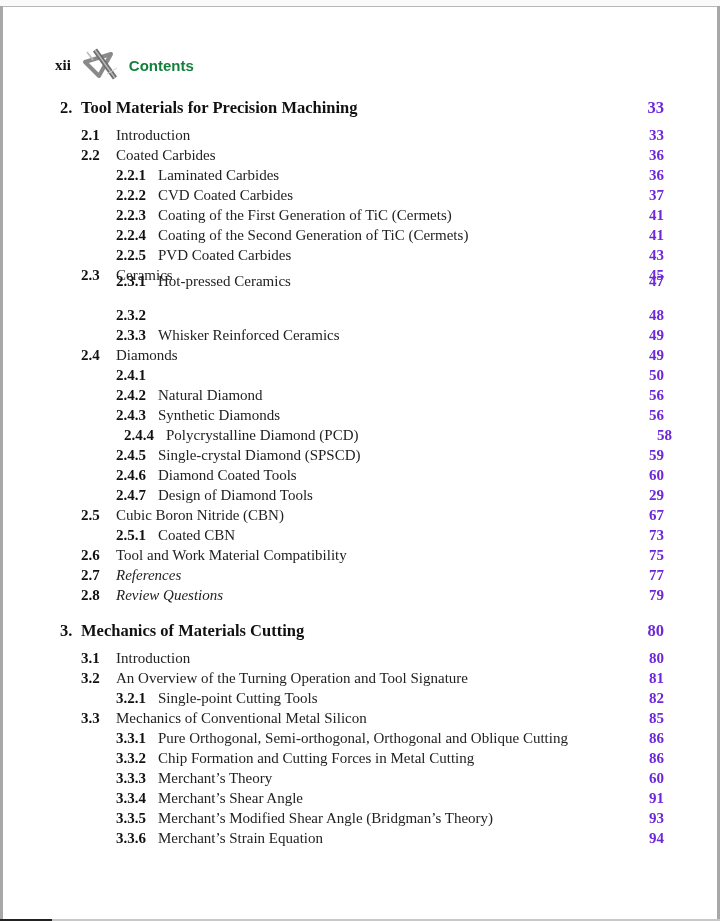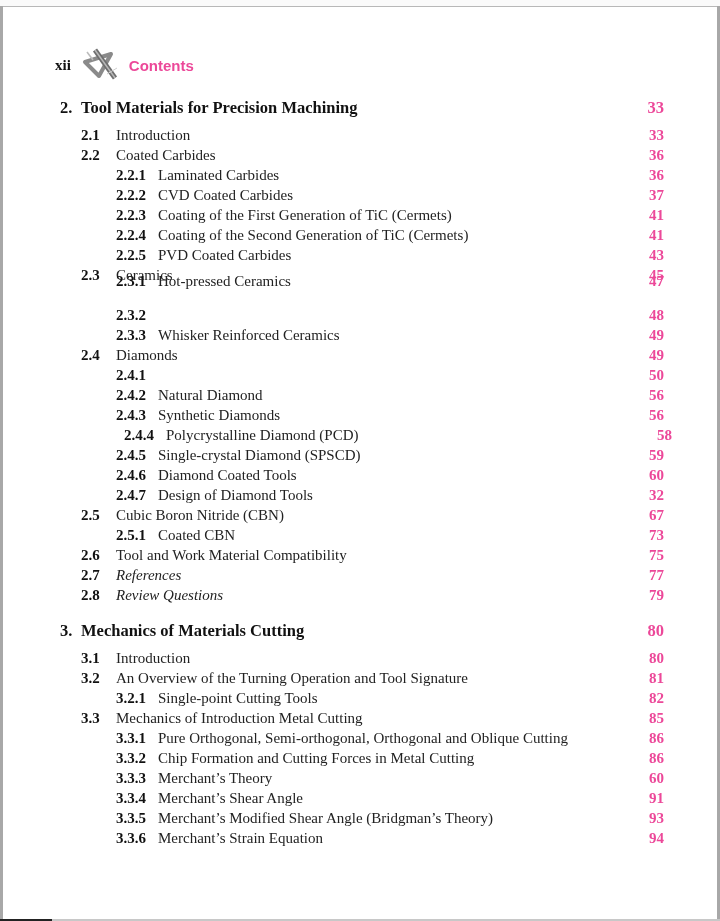--- a/index.html
+++ b/index.html
@@ -11,27 +11,27 @@
     }
     .frame-top { position: absolute; left: 0; top: 0; width: 720px; height: 6px; background: #fafafa; border-bottom: 1px solid #b8b8b8; }
     .frame-left { position: absolute; left: 0; top: 6px; width: 3px; height: 915px; background: #a8a8a8; }
     .frame-right { position: absolute; right: 0; top: 6px; width: 3px; height: 915px; background: #a8a8a8; }
     .frame-bottom { position: absolute; left: 0; bottom: 0; width: 720px; height: 2px; background: #c8c8c8; }
     .frame-bottom-dark { position: absolute; left: 0; bottom: 0; width: 52px; height: 2px; background: #222; }
 
     .header { position: absolute; left: 55px; top: 48px; height: 34px; display: flex; align-items: center; }
     .page-num { font-family: "Liberation Serif", serif; font-weight: bold; font-size: 15px; color: #111; }
     .logo { width: 40px; height: 34px; margin-left: 10px; margin-right: 8px; }
-    .header-title { font-family: "Liberation Sans", sans-serif; font-weight: bold; font-size: 15px; color: #ec4899; }
+    .header-title { font-family: "Liberation Sans", sans-serif; font-weight: bold; font-size: 15px; color: #15803d; }
 
     .toc { position: absolute; left: 0; top: 0; width: 720px; }
     .row { position: absolute; left: 0; width: 720px; height: 20px; font-family: "Liberation Serif", serif; font-size: 15px; line-height: 20px; color: #222; white-space: nowrap; }
     .row .num { font-weight: bold; color: #111; position: absolute; }
     .row .title { position: absolute; }
-    .row .page { position: absolute; right: 56px; font-weight: bold; color: #ec4899; text-align: right; }
+    .row .page { position: absolute; right: 56px; font-weight: bold; color: #6d28d9; text-align: right; }
     .row.ch { font-size: 16.5px; }
     .row.ch .num { left: 60px; }
     .row.ch .title { left: 81px; font-weight: bold; color: #111; }
     .row.l1 .num { left: 81px; }
     .row.l1 .title { left: 116px; }
     .row.l2 .num { left: 116px; }
     .row.l2 .title { left: 158px; }
     .row.l1.italic .title { font-style: italic; }
   </style>
 </head>
@@ -147,21 +147,21 @@
       <span class="page">59</span>
     </div>
     <div class="row l2" style="top: 465px;">
       <span class="num">2.4.6</span>
       <span class="title">Diamond Coated Tools</span>
       <span class="page">60</span>
     </div>
     <div class="row l2" style="top: 485px;">
       <span class="num">2.4.7</span>
       <span class="title">Design of Diamond Tools</span>
-      <span class="page">32</span>
+      <span class="page">29</span>
     </div>
     <div class="row l1" style="top: 505px;">
       <span class="num">2.5</span>
       <span class="title">Cubic Boron Nitride (CBN)</span>
       <span class="page">67</span>
     </div>
     <div class="row l2" style="top: 525px;">
       <span class="num">2.5.1</span>
       <span class="title">Coated CBN</span>
       <span class="page">73</span>
@@ -196,21 +196,21 @@
       <span class="title">An Overview of the Turning Operation and Tool Signature</span>
       <span class="page">81</span>
     </div>
     <div class="row l2" style="top: 688px;">
       <span class="num">3.2.1</span>
       <span class="title">Single-point Cutting Tools</span>
       <span class="page">82</span>
     </div>
     <div class="row l1" style="top: 708px;">
       <span class="num">3.3</span>
-      <span class="title">Mechanics of Introduction Metal Cutting</span>
+      <span class="title">Mechanics of Conventional Metal Silicon</span>
       <span class="page">85</span>
     </div>
     <div class="row l2" style="top: 728px;">
       <span class="num">3.3.1</span>
       <span class="title">Pure Orthogonal, Semi-orthogonal, Orthogonal and Oblique Cutting</span>
       <span class="page">86</span>
     </div>
     <div class="row l2" style="top: 748px;">
       <span class="num">3.3.2</span>
       <span class="title">Chip Formation and Cutting Forces in Metal Cutting</span>

